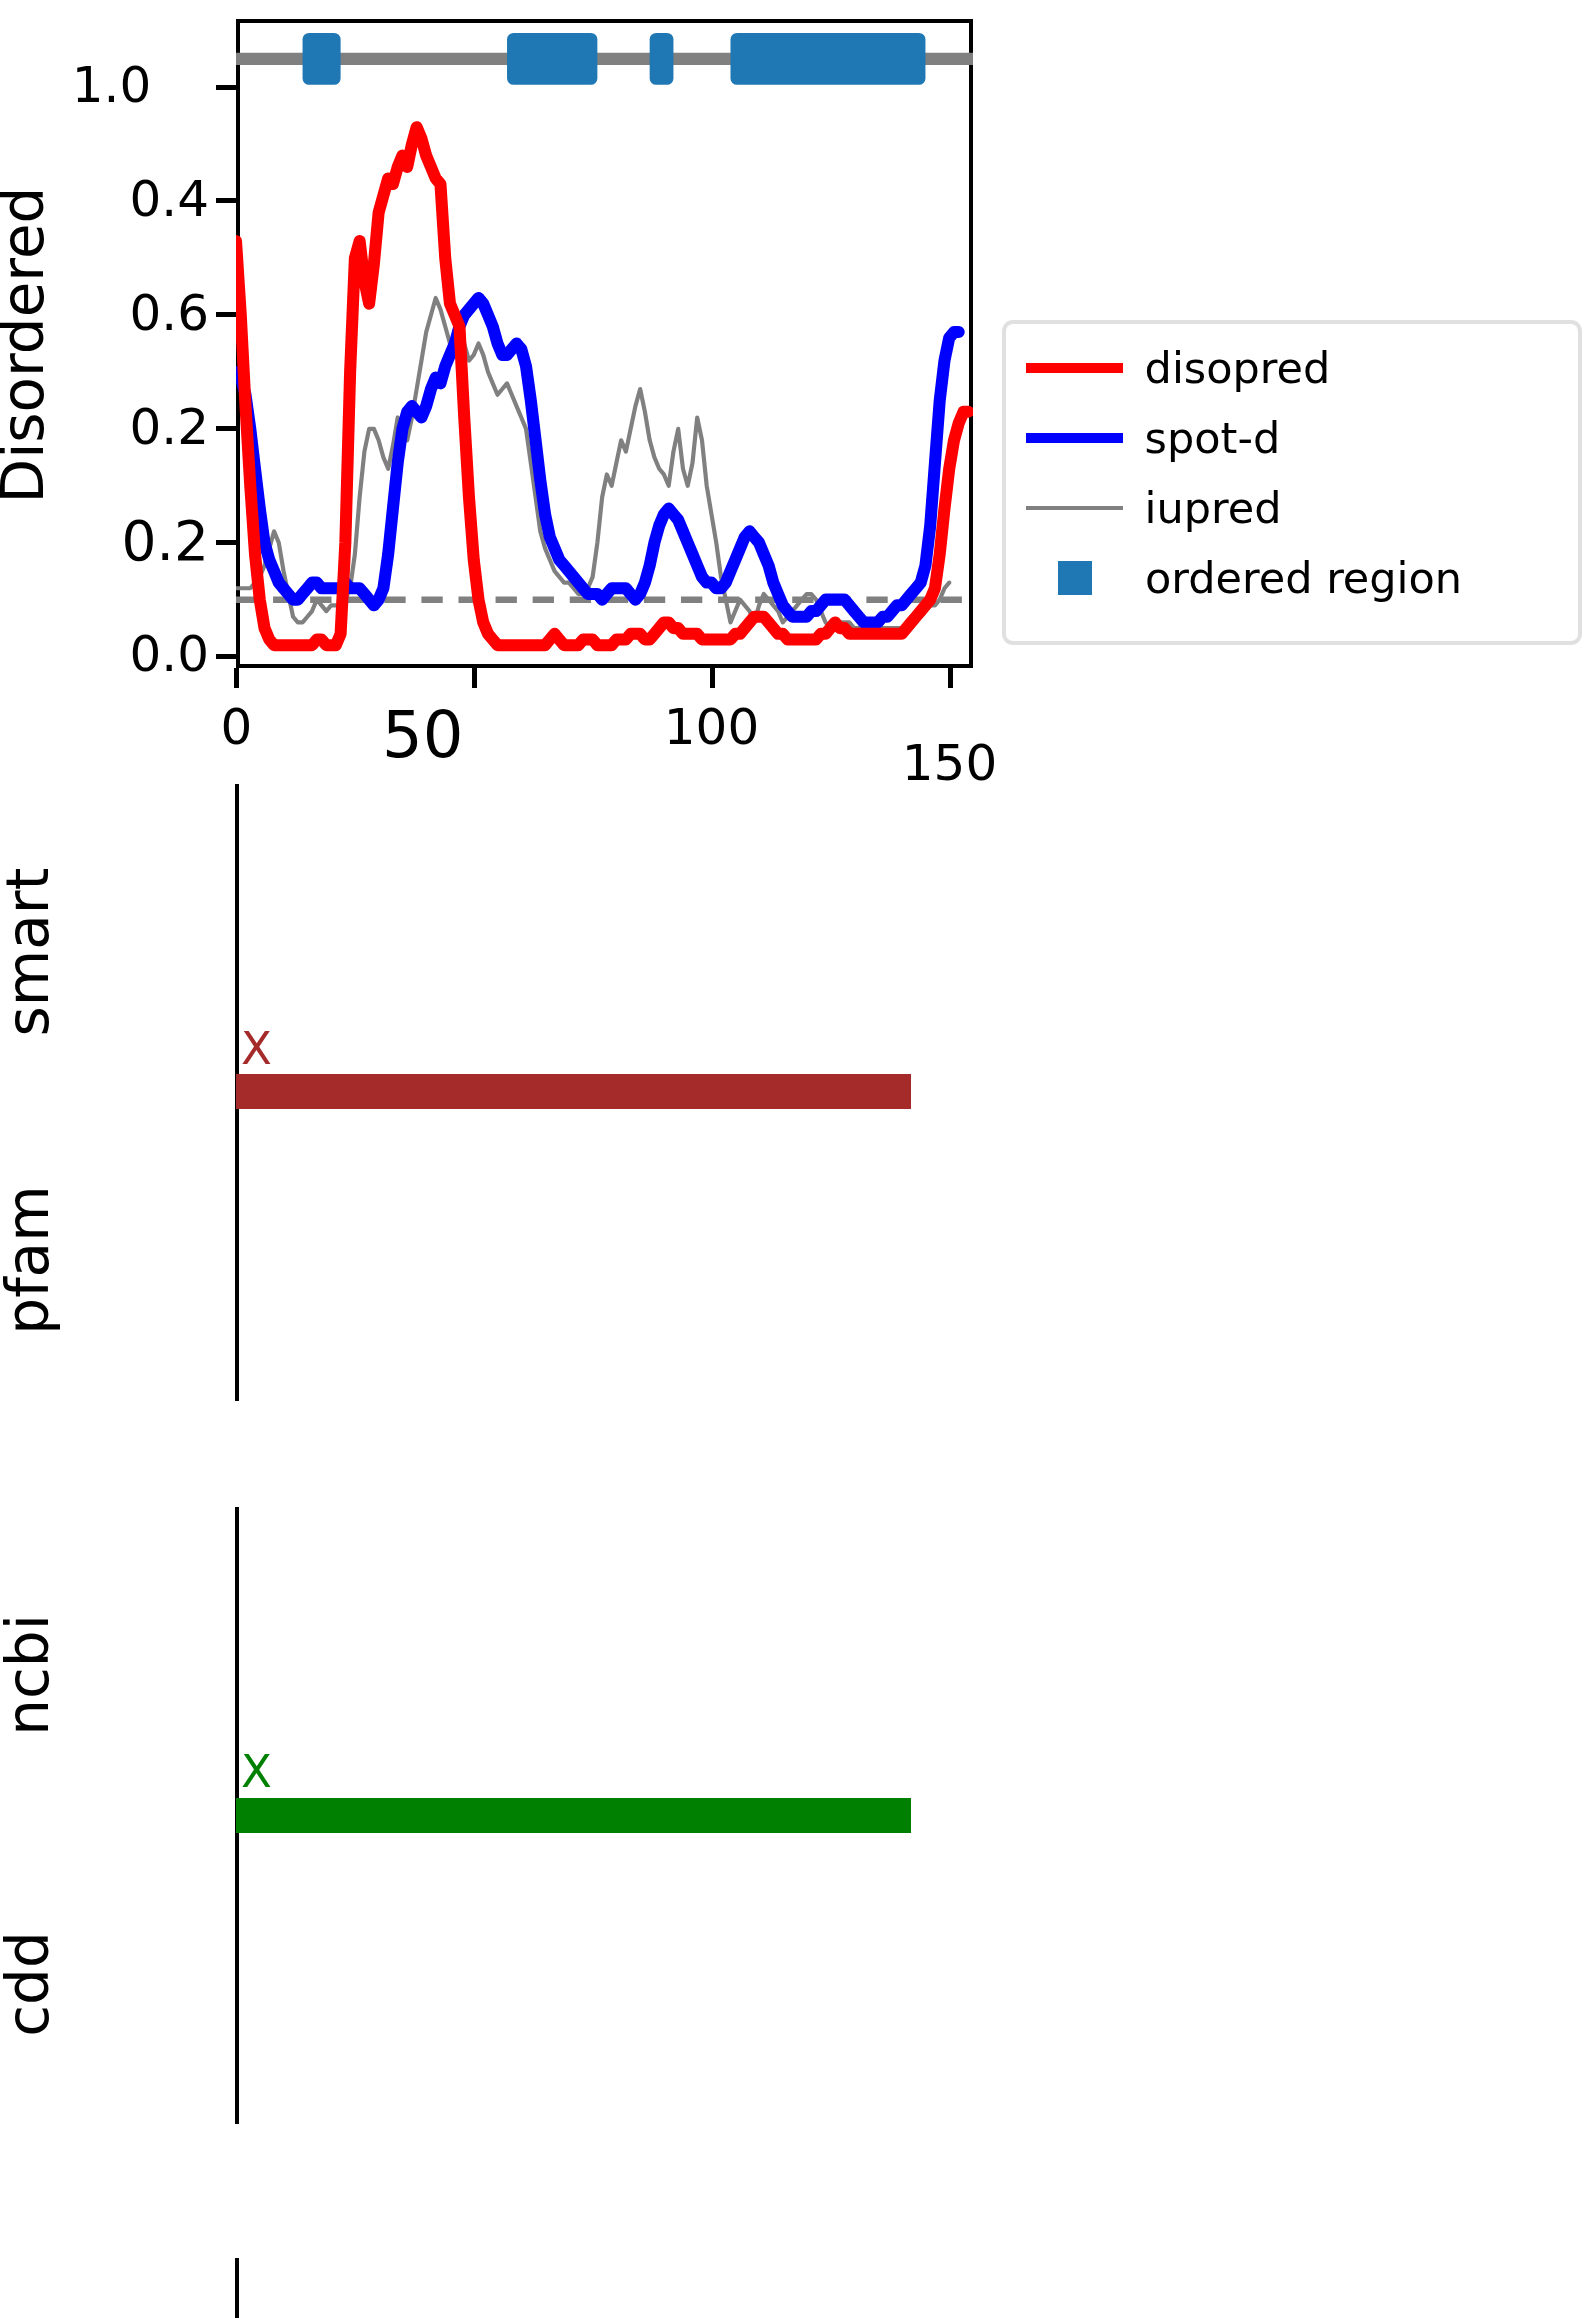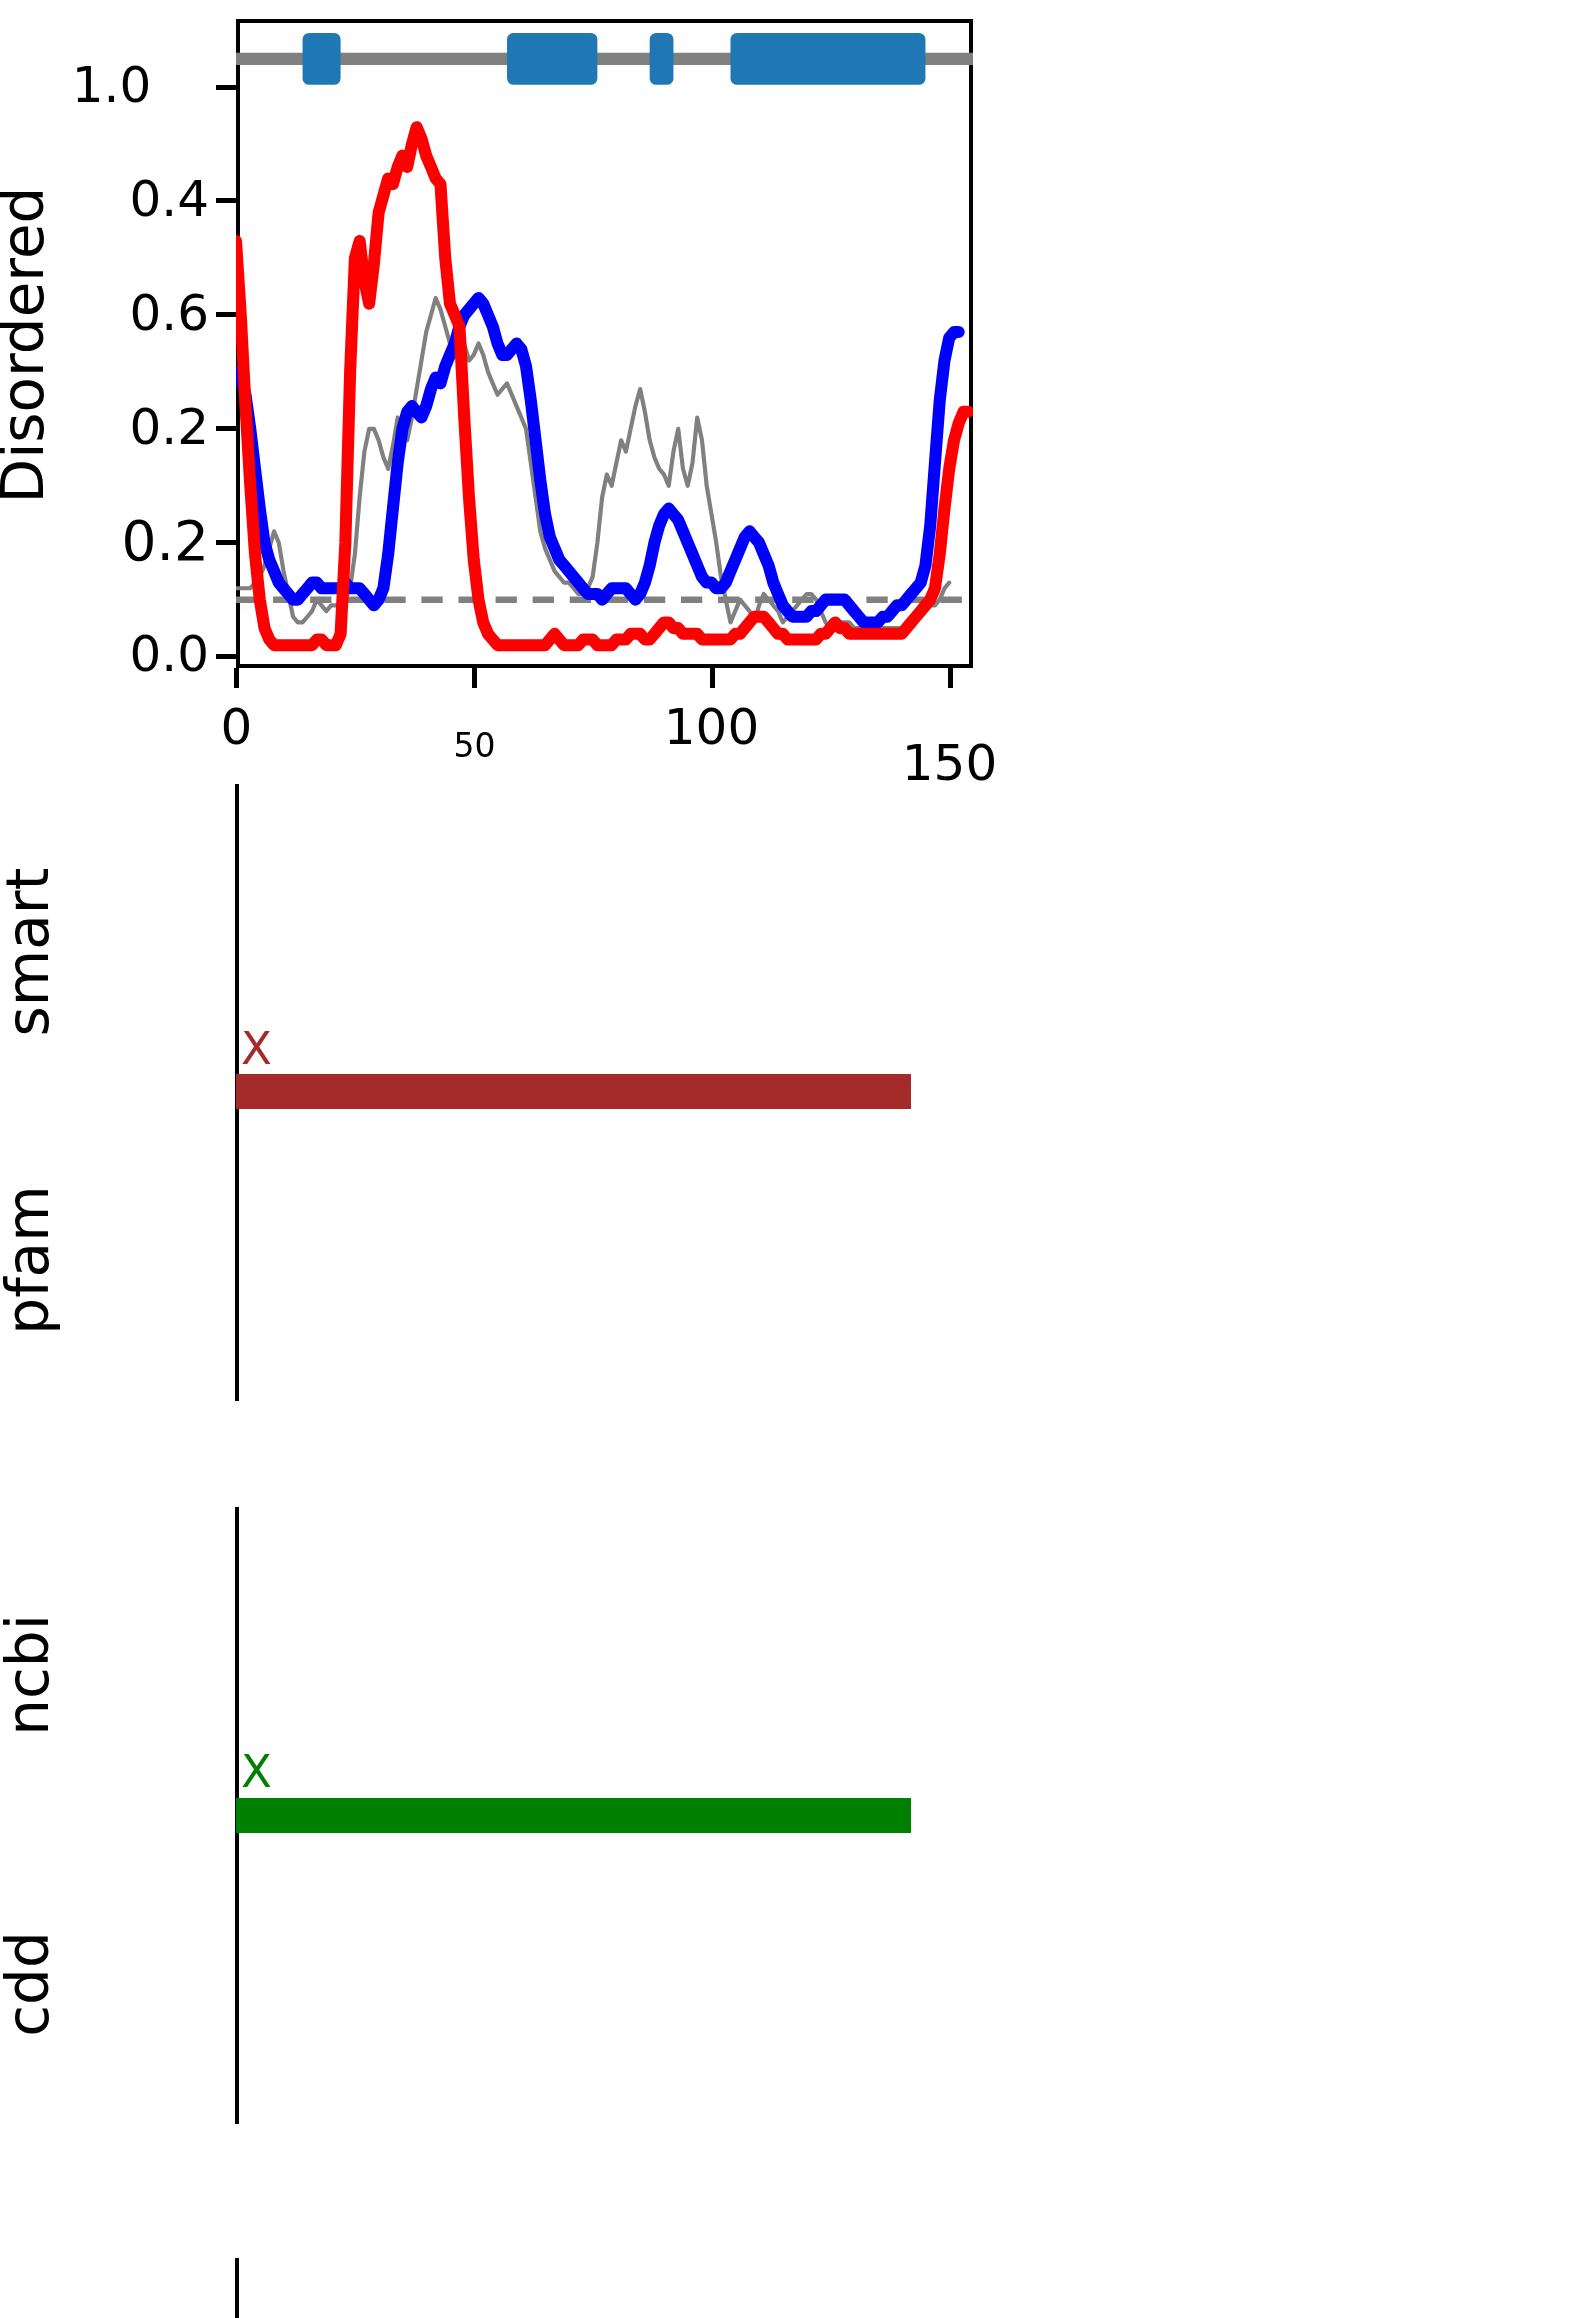--- a/index.html
+++ b/index.html
@@ -43,25 +43,43 @@
     <div class="ytick" style="left: 216px; top: 312px; width: 20.4px; height: 5.1px;"></div>
     <div class="axlabel" style="left: 14px; top: 288px; width: 195px; font-size: 50px; text-align: right; line-height: 50px;">0.6</div>
     <div class="ytick" style="left: 216px; top: 198px; width: 20.4px; height: 5.1px;"></div>
     <div class="axlabel" style="left: 14px; top: 174px; width: 195px; font-size: 50px; text-align: right; line-height: 50px;">0.4</div>
     <div class="ytick" style="left: 216px; top: 85px; width: 20.4px; height: 5.1px;"></div>
     <div class="axlabel" style="left: 14px; top: 60px; width: 195px; font-size: 50px; text-align: center; line-height: 50px;">1.0</div>
     <div class="axlabel" style="left: -255px; top: 311px; width: 556px; font-size: 58px; text-align: center; transform: rotate(-90deg); transform-origin: 50% 50%;">Disordered</div>
     <div class="xtick" style="left: 234px; top: 668px; width: 5.1px; height: 20.4px;"></div>
     <div class="axlabel" style="left: 144px; top: 698px; width: 185px; font-size: 50px; text-align: center;">0</div>
     <div class="xtick" style="left: 472px; top: 668px; width: 5.1px; height: 20.4px;"></div>
-    <div class="axlabel" style="left: 382px; top: 726px; width: 185px; font-size: 33px; text-align: center;">50</div>
+    <div class="axlabel" style="left: 382px; top: 698px; width: 185px; font-size: 64px; text-align: left;">50</div>
     <div class="xtick" style="left: 710px; top: 668px; width: 5.1px; height: 20.4px;"></div>
     <div class="axlabel" style="left: 619px; top: 698px; width: 185px; font-size: 50px; text-align: center;">100</div>
     <div class="xtick" style="left: 948px; top: 668px; width: 5.1px; height: 20.4px;"></div>
     <div class="axlabel" style="left: 857px; top: 698px; width: 185px; font-size: 50px; text-align: center; margin-top: 36px;">150</div>
+    <div style="position: absolute; left: 1002px; top: 320px; width: 580px; height: 325px; border: 4.2px solid rgb(224, 224, 224); border-radius: 11px; background: rgb(255, 255, 255); box-sizing: border-box; padding: 9.3px 11px;">
+      <div class="legrow">
+        <div class="legline" style="border-top: 10.2px solid rgb(255, 0, 0);"></div>
+        <div class="legtxt">disopred</div>
+      </div>
+      <div class="legrow">
+        <div class="legline" style="border-top: 10.2px solid rgb(0, 0, 255);"></div>
+        <div class="legtxt">spot-d</div>
+      </div>
+      <div class="legrow">
+        <div class="legline" style="border-top: 4.6px solid rgb(128, 128, 128);"></div>
+        <div class="legtxt">iupred</div>
+      </div>
+      <div class="legrow">
+        <div class="legswatch" style="background: rgb(31, 119, 180);"></div>
+        <div class="legtxt">ordered region</div>
+      </div>
+    </div>
     <div class="vaxis" style="left: 235px; top: 784px; height: 617px;"></div>
     <div class="axlabel" style="left: -181px; top: 918px; width: 417px; font-size: 58px; text-align: center; transform: rotate(-90deg); transform-origin: 50% 50%;">smart</div>
     <div class="axlabel" style="left: -181px; top: 1226px; width: 417px; font-size: 58px; text-align: center; transform: rotate(-90deg); transform-origin: 50% 50%;">pfam</div>
     <div class="bar" style="left: 236px; top: 1074px; width: 675px; height: 35px; background: rgb(165, 42, 42);"></div>
     <div class="axlabel" style="left: 241px; top: 1022px; font-size: 45px; color: rgb(165, 42, 42);">X</div>
     <div class="vaxis" style="left: 235px; top: 1507px; height: 617px;"></div>
     <div class="axlabel" style="left: -181px; top: 1641px; width: 417px; font-size: 58px; text-align: center; transform: rotate(-90deg); transform-origin: 50% 50%;">ncbi</div>
     <div class="axlabel" style="left: -181px; top: 1950px; width: 417px; font-size: 58px; text-align: center; transform: rotate(-90deg); transform-origin: 50% 50%;">cdd</div>
     <div class="bar" style="left: 236px; top: 1798px; width: 675px; height: 35px; background: rgb(0, 128, 0);"></div>
     <div class="axlabel" style="left: 241px; top: 1745px; font-size: 45px; color: rgb(0, 128, 0);">X</div>

